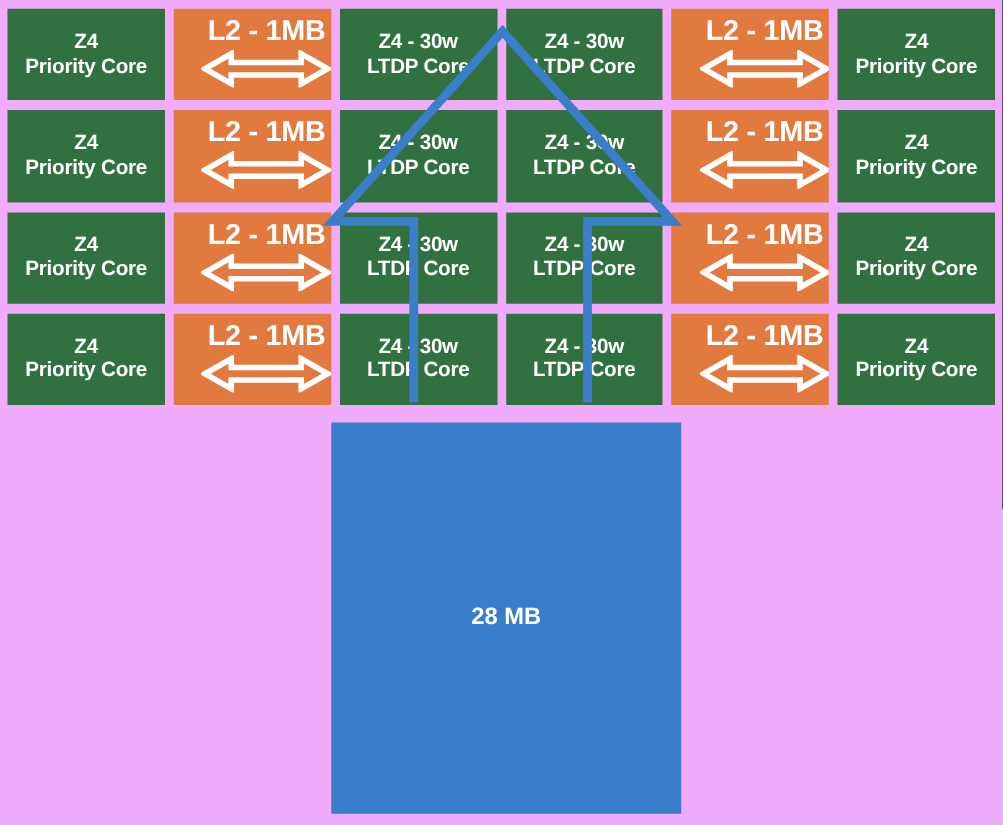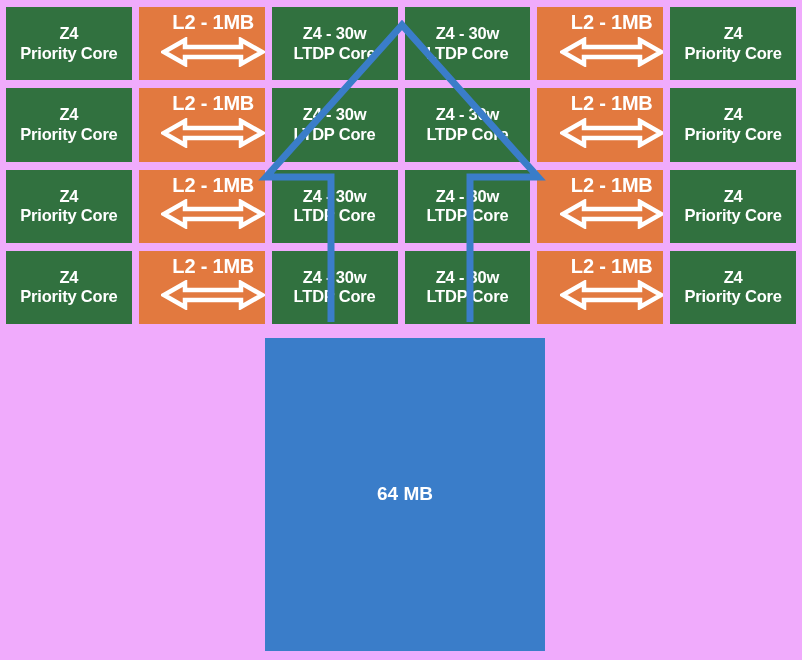--- a/index.html
+++ b/index.html
@@ -46,21 +46,21 @@
     line-height: 1.18;
     letter-spacing: -0.2px;
     overflow: hidden;
   }
   .cell.core {
     background: #31713F;
     font-size: 16.5px;
   }
   .cell.cache {
     background: #E2793F;
-    font-size: 20px;
+    font-size: 23px;
     justify-content: flex-start;
     padding-top: 4px;
     box-sizing: border-box;
     padding-left: 23px;
   }
   .cell .line { display: block; white-space: nowrap; }
 
   
   .bidir-arrow {
     margin-top: 2px;
@@ -213,20 +213,20 @@
           <path d="M3 15 L24 3 L24 10 L80 10 L80 3 L101 15 L80 27 L80 20 L24 20 L24 27 Z" fill="none" stroke="#ffffff" stroke-width="4.5" stroke-linejoin="miter"></path>
         </svg>
       </div>
       <div class="cell core">
         <span class="line">Z4</span>
         <span class="line">Priority Core</span>
       </div>
     </div>
 
   <div id="l3-block">
-    <span class="line">64 MB</span>
+    <span class="line">28 MB</span>
   </div>
 
   <svg id="flow-arrow" viewBox="0 0 802 660">
     <polyline points="331,322 331,177 266,177 402,25 538,177 470,177 470,322" fill="none" stroke="#3A7DC9" stroke-width="7" stroke-linejoin="miter" stroke-linecap="butt"></polyline>
   </svg>
 
 </div>
 
 </body></html>

